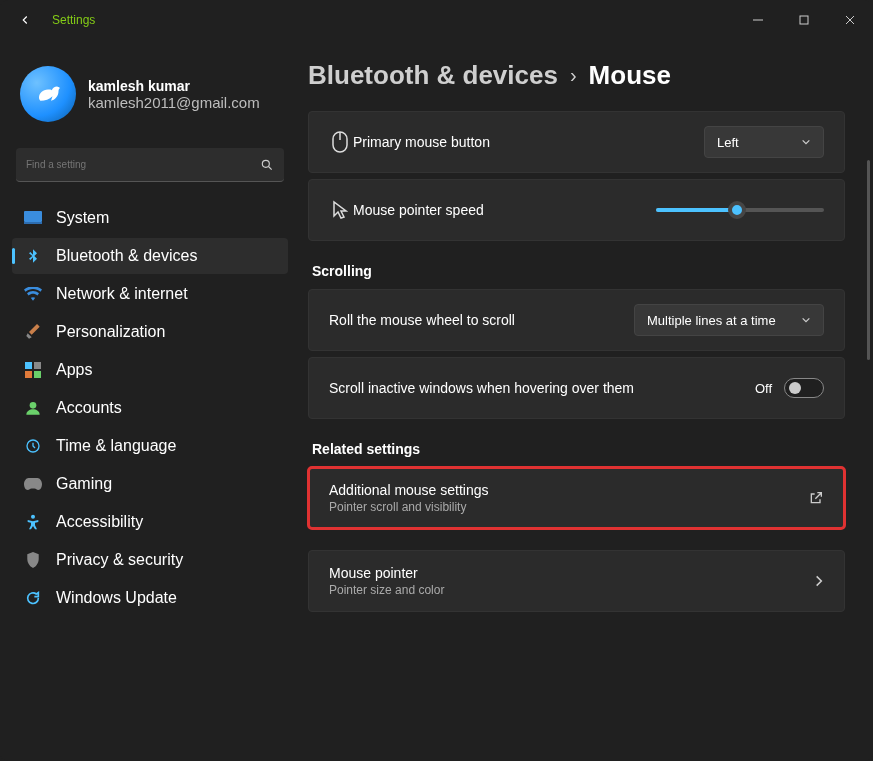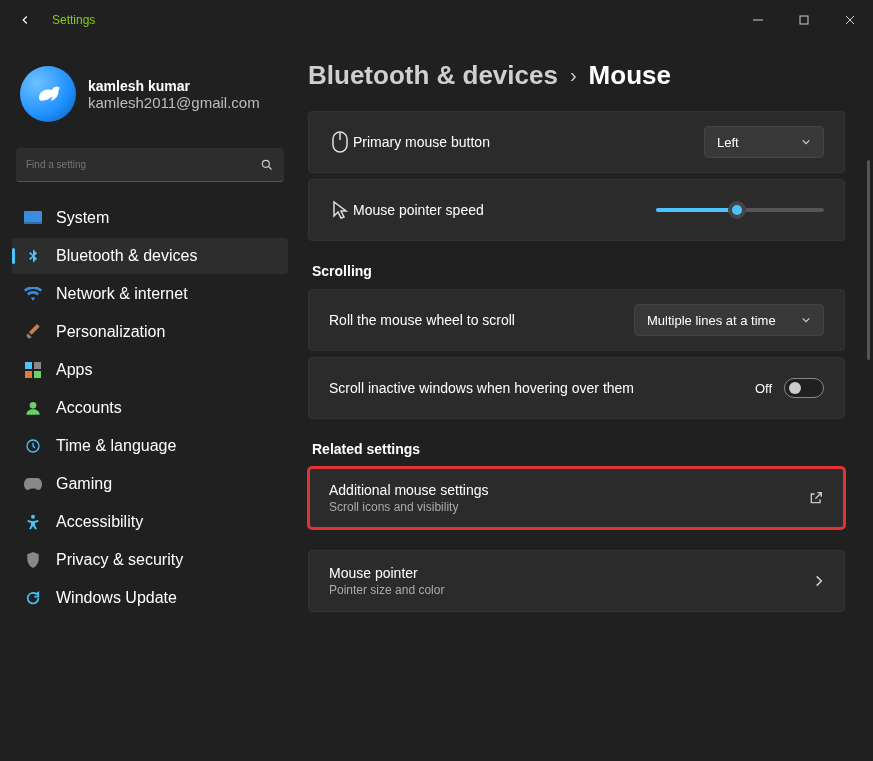--- a/index.html
+++ b/index.html
@@ -281,21 +281,21 @@
               <div class="toggle-knob"></div>
             </div>
         </div>
       </div>
 
       <div class="section-title">Related settings</div>
 
       <div class="link-card highlight">
         <div class="link-texts">
           <div class="link-title">Additional mouse settings</div>
-          <div class="link-sub">Scroll icons and visibility</div>
+          <div class="link-sub">Pointer scroll and visibility</div>
         </div>
         <span class="link-action">
           <svg width="16" height="16" viewBox="0 0 24 24" fill="none" stroke="#ccc" stroke-width="2">
               <path d="M14 4h6v6M20 4l-9 9M18 14v5H5V6h5"></path>
             </svg>
         </span>
       </div>
 
       <div class="link-card">
         <div class="link-texts">

